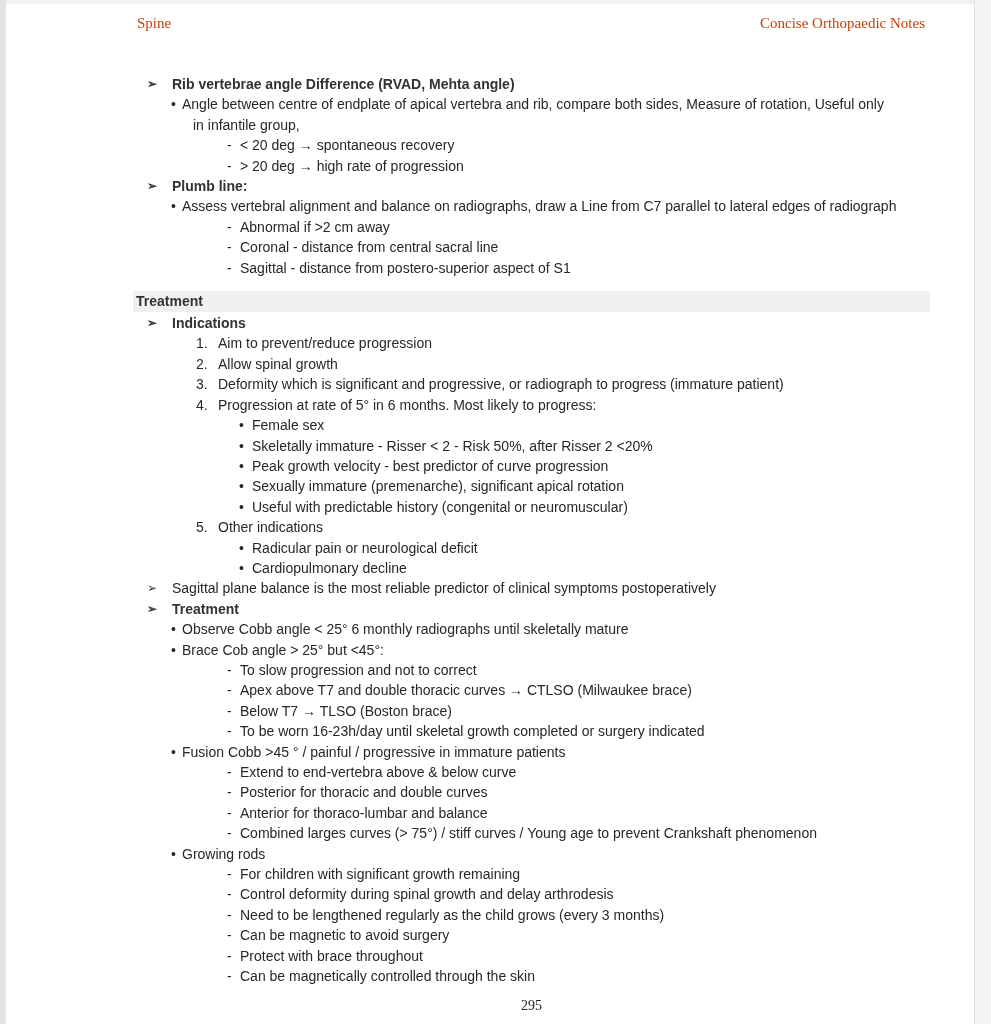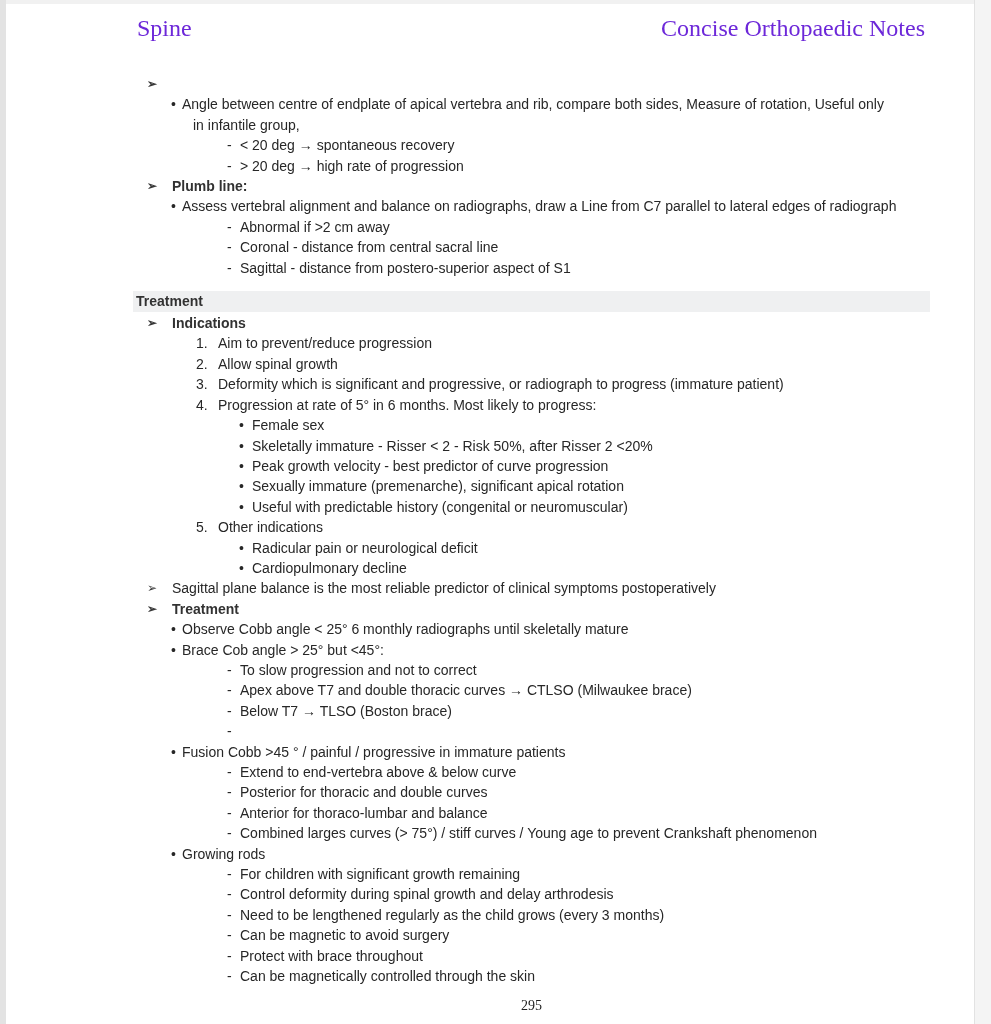--- a/index.html
+++ b/index.html
@@ -7,21 +7,21 @@
     width:991px; height:1024px; position:relative; overflow:hidden;
     background:#ffffff; font-family:"Liberation Sans", sans-serif; color:#272727;
   }
   .edge-top    { position:absolute; top:0; left:0; width:991px; height:4px; background:#f1f1f1; }
   .edge-left   { position:absolute; top:0; left:0; width:6px;  height:1024px; background:#e3e3e3; }
   .edge-right  { position:absolute; top:0; right:0; width:16px; height:1024px; background:#f4f4f4; border-left:1px solid #e2e2e2; }
 
   .doc-header {
     position:absolute; top:15px; left:137px; width:788px;
     display:flex; justify-content:space-between;
-    font-family:"Liberation Serif", serif; font-size:24px; color:#6d28d9;
+    font-family:"Liberation Serif", serif; font-size:15px; color:#c2410c;
   }
 
   .content { position:absolute; top:74px; left:0; width:991px; }
 
   .line { display:flex; align-items:flex-start; line-height:20.4px; font-size:14px; white-space:nowrap; }
   .line .marker { flex:0 0 auto; }
   .line .txt    { flex:0 0 auto; }
 
   .lvl-arrow            { padding-left:147px; }
   .lvl-arrow  .marker   { width:25px; font-size:12px; color:#3a3a3a; }
@@ -60,20 +60,21 @@
 
 <div class="doc-header">
   <span>Spine</span>
   <span>Concise Orthopaedic Notes</span>
 </div>
 
 <div class="content">
 
   <div class="line lvl-arrow bold">
     <span class="marker">➢</span>
+    <span class="txt">Rib vertebrae angle Difference (RVAD, Mehta angle)</span>
   </div>
 
   <div class="line lvl-bullet">
     <span class="marker">•</span>
     <span class="txt"><span>Angle between centre of endplate of apical vertebra and rib, compare both sides, Measure of rotation, Useful only</span><br><span class="cont">in infantile group,</span></span>
   </div>
 
   <div class="line lvl-dash">
     <span class="marker">-</span>
     <span class="txt">&lt; 20 deg → spontaneous recovery</span>
@@ -206,20 +207,21 @@
     <span class="txt">Apex above T7 and double thoracic curves → CTLSO (Milwaukee brace)</span>
   </div>
 
   <div class="line lvl-dash">
     <span class="marker">-</span>
     <span class="txt">Below T7 → TLSO (Boston brace)</span>
   </div>
 
   <div class="line lvl-dash">
     <span class="marker">-</span>
+    <span class="txt">To be worn 16-23h/day until skeletal growth completed or surgery indicated</span>
   </div>
 
   <div class="line lvl-bullet">
     <span class="marker">•</span>
     <span class="txt"><span class="u">Fusion</span><span> Cobb &gt;45 ° / painful / progressive in immature patients</span></span>
   </div>
 
   <div class="line lvl-dash">
     <span class="marker">-</span>
     <span class="txt">Extend to end-vertebra above &amp; below curve</span>

